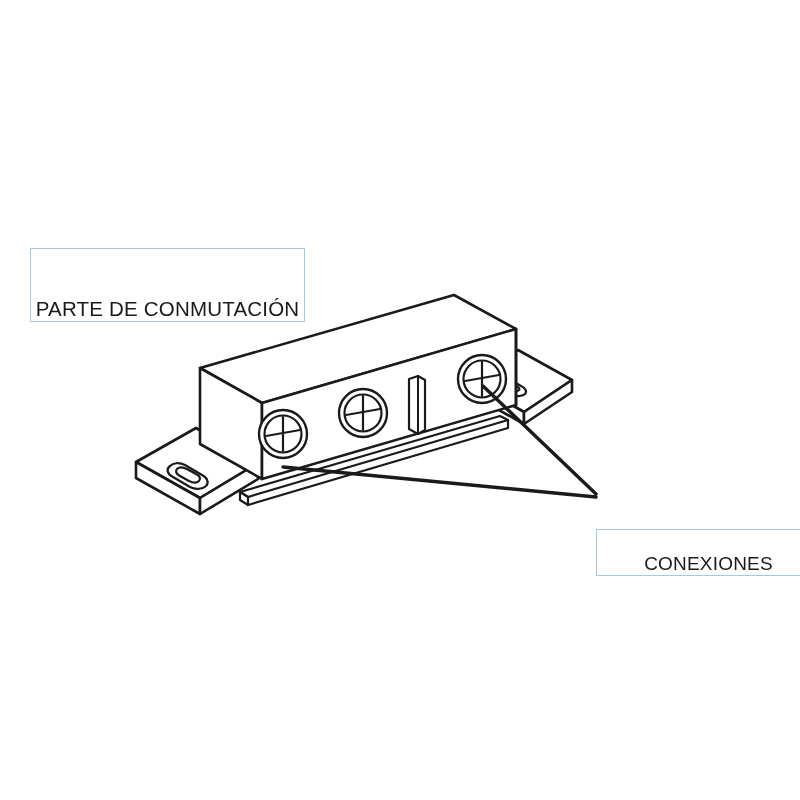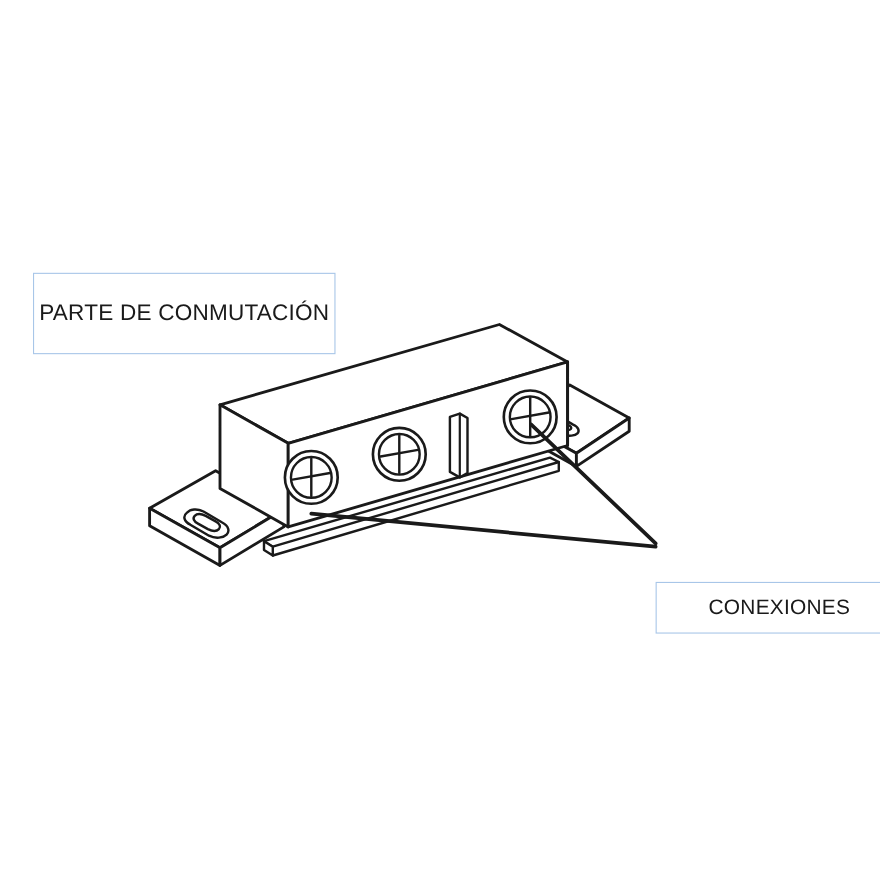--- a/index.html
+++ b/index.html
@@ -20,21 +20,21 @@
     width: 800px;
     height: 800px;
     background: #ffffff;
   }
   .callout-box {
     position: absolute;
     box-sizing: border-box;
     background: #ffffff;
     border: 1px solid #a8c6e8;
     display: flex;
-    align-items: center;
+    align-items: flex-end;
     justify-content: center;
     color: #1a1a1a;
     letter-spacing: 0.2px;
     white-space: nowrap;
   }
   #label-parte {
     left: 30px;
     top: 248px;
     width: 275px;
     height: 74px;

